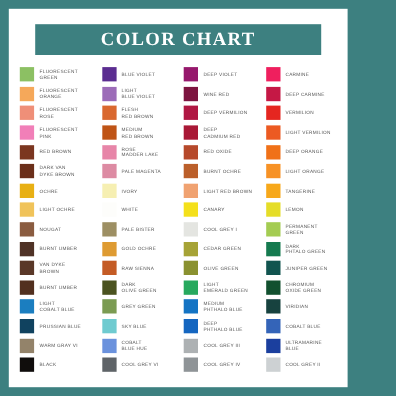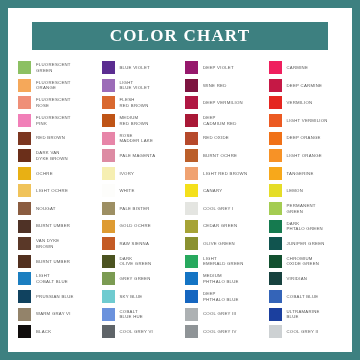--- a/index.html
+++ b/index.html
@@ -5,21 +5,21 @@
   html,body{margin:0;padding:0;}
   body{
     width:360px;height:360px;
     background:#3d8080;
     font-family:"Liberation Sans",sans-serif;
     overflow:hidden;
   }
   #card{
     position:absolute;
     left:8px;top:8px;
-    width:344px;height:344px;
+    width:308px;height:344px;
     background:#ffffff;
     box-sizing:border-box;
   }
   #title-bar{
     margin:14px 24px 0 24px;
     background:#3d8080;
     height:28px;
     display:flex;align-items:center;justify-content:center;
   }
   #title-bar .title{

